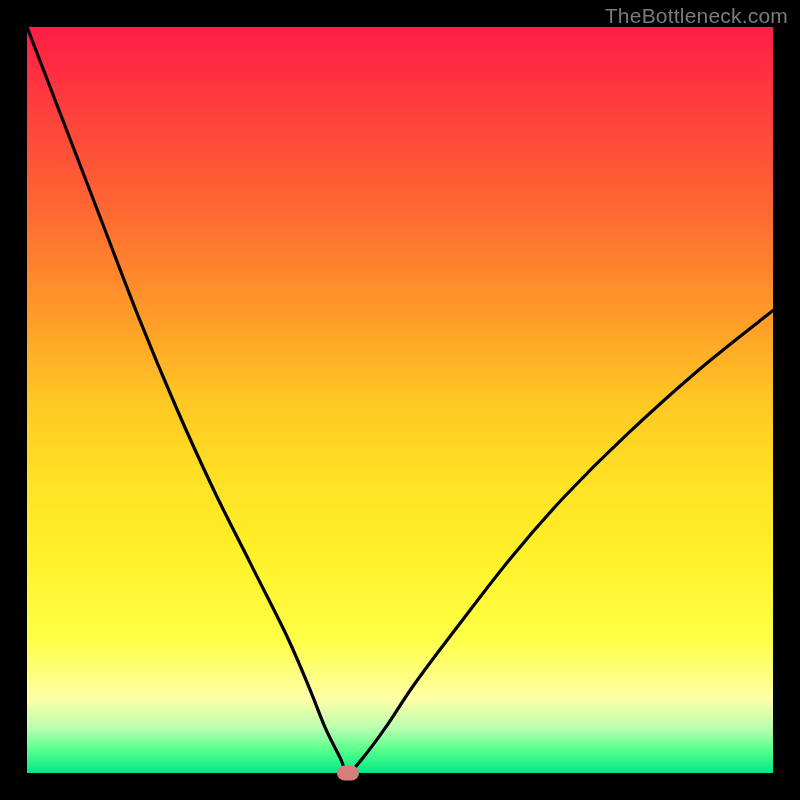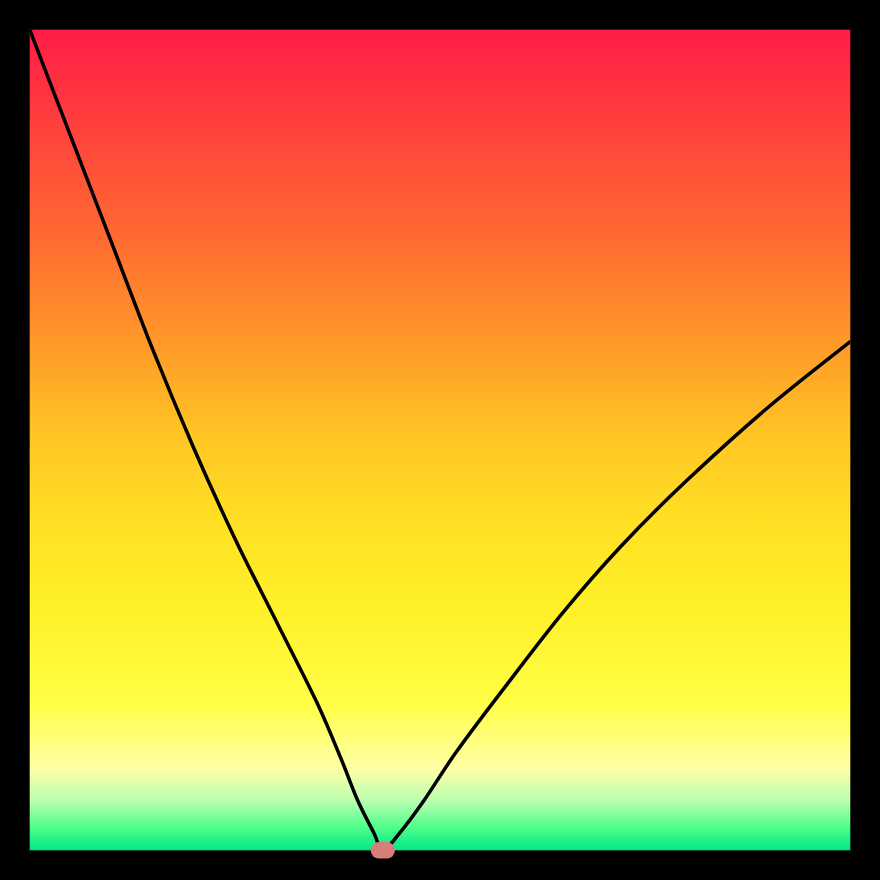--- a/index.html
+++ b/index.html
@@ -71,13 +71,14 @@
 
   <div class="plot">
 
     <svg class="curve" viewBox="0 0 746 746" preserveAspectRatio="none">
       <path id="curve-path" fill="none" stroke="#000" stroke-width="3.2" stroke-linecap="round" stroke-linejoin="round" d="M 0.0 0.0 C 6.2 16.2, 24.9 64.7, 37.3 97.0 C 49.7 129.3, 62.2 161.6, 74.6 194.0 C 87.0 226.3, 99.5 259.9, 111.9 290.9 C 124.3 322.0, 136.8 351.9, 149.2 380.5 C 161.6 409.1, 174.1 436.4, 186.5 462.5 C 198.9 488.6, 211.4 512.3, 223.8 537.1 C 236.2 562.0, 251.2 590.6, 261.1 611.7 C 271.0 632.9, 277.3 649.0, 283.5 663.9 C 289.7 678.9, 293.4 690.0, 298.4 701.2 C 303.4 712.4, 309.6 723.6, 313.3 731.1 C 317.0 738.5, 317.0 746.0, 320.8 746.0 C 324.5 746.0, 329.5 738.5, 335.7 731.1 C 341.9 723.6, 349.4 713.7, 358.1 701.2 C 366.8 688.8, 375.5 673.9, 387.9 656.5 C 400.4 639.1, 416.5 617.9, 432.7 596.8 C 448.8 575.7, 467.5 550.8, 484.9 529.7 C 502.3 508.5, 518.5 489.9, 537.1 470.0 C 555.8 450.1, 574.4 431.4, 596.8 410.3 C 619.2 389.2, 646.5 364.3, 671.4 343.2 C 696.3 322.0, 733.6 293.4, 746.0 283.5"></path>
     </svg>
 
     <div id="marker" class="marker" style="left: 320.78px; top: 746px; background: rgb(216, 126, 122);"></div>
   </div>
 
+  <div class="watermark">TheBottleneck.com</div>
 </div>
 
 </body></html>

